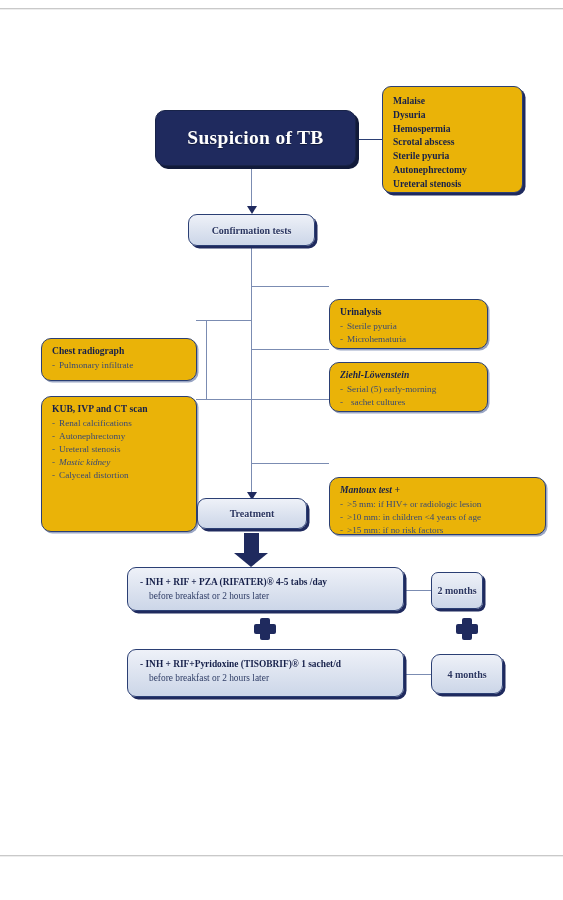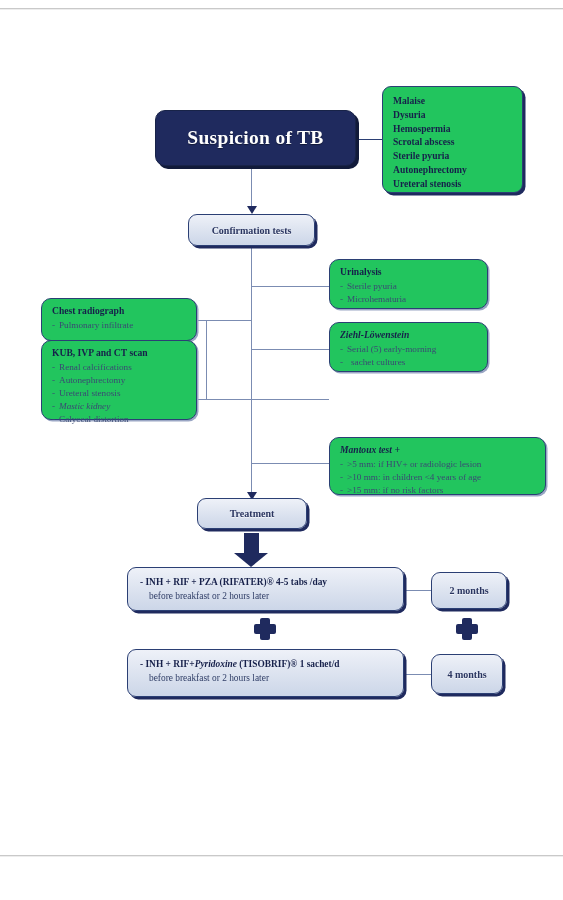--- a/index.html
+++ b/index.html
@@ -34,26 +34,26 @@
     width: 563px;
     height: 900px;
   }
 
   
   .node {
     position: absolute;
     box-sizing: border-box;
     border: 1.2px solid #2b3f74;
     border-radius: 9px;
-    background: #22c55e;
+    background: #eab308;
     color: #1d2a55;
     box-shadow: 2.5px 2.5px 0 #1f2a5e;
     z-index: 5;
   }
-  .node.flat { box-shadow: none; border-radius: 10px; }
+  .node.flat { box-shadow: none; border-radius: 10px; margin-top: 40px; }
 
   .node.grad {
     background: linear-gradient(180deg, #eef1f8 0%, #dbe2ef 55%, #ccd6e8 100%);
   }
 
   
   .hero {
     position: absolute;
     box-sizing: border-box;
     background: #1f2a5e;
@@ -125,21 +125,21 @@
   }
 
   
   .rx {
     padding: 7px 10px 7px 12px;
     font-size: 9.4px;
     color: #2f3d66;
     line-height: 1.5;
   }
   .rx .hd { font-weight: bold; color: #16204a; }
-  .rx .hd .ital { font-style: italic; }
+  .rx .hd .ital { }
   .rx .sub { display: block; padding-left: 9px; }
 
   
   .line {
     position: absolute;
     background: #7b8cb2;
     z-index: 1;
   }
   .line.v { width: 1.4px; }
   .line.h { height: 1.4px; }
@@ -276,21 +276,21 @@
 
   <div class="node flat" style="left:41px; top:298px; width:156px; height:43px; box-shadow:1.5px 1.5px 0 #9aa6c4;">
     <div class="box-inner">
       <div class="box-title">Chest radiograph</div>
       <ul class="bullet-list">
         <li>Pulmonary infiltrate</li>
       </ul>
     </div>
   </div>
 
-  <div class="node flat" style="left:41px; top:340px; width:156px; height:80px; box-shadow:1.5px 1.5px 0 #9aa6c4;">
+  <div class="node flat" style="left:41px; top:356px; width:156px; height:136px; box-shadow:1.5px 1.5px 0 #9aa6c4;">
     <div class="box-inner">
       <div class="box-title">KUB, IVP and CT scan</div>
       <ul class="bullet-list">
         <li>Renal calcifications</li>
         <li>Autonephrectomy</li>
         <li>Ureteral stenosis</li>
         <li><span class="ital">Mastic kidney</span></li>
         <li>Calyceal distortion</li>
       </ul>
     </div>
@@ -317,21 +317,21 @@
     <div class="bar vt"></div>
   </div>
 
   <div class="node grad" style="left:127px; top:649px; width:277px; height:48px;">
     <div class="rx">
       <span class="hd"><span>- INH + RIF+</span><span class="ital">Pyridoxine</span><span> (TISOBRIF)® 1 sachet/d</span></span>
       <span class="sub">before breakfast or 2 hours later</span>
     </div>
   </div>
 
-  <div class="node grad" style="left:431px; top:572px; width:76px; height:37px;">
+  <div class="node grad" style="left:431px; top:572px; width:52px; height:37px;border-radius:7px;">
     <div class="center-label">2 months</div>
   </div>
 
   <div class="plus" style="left:456px; top:618px; width:22px; height:22px;">
     <div class="bar hz"></div>
     <div class="bar vt"></div>
   </div>
 
   <div class="node grad" style="left:431px; top:654px; width:72px; height:40px;">
     <div class="center-label">4 months</div>

